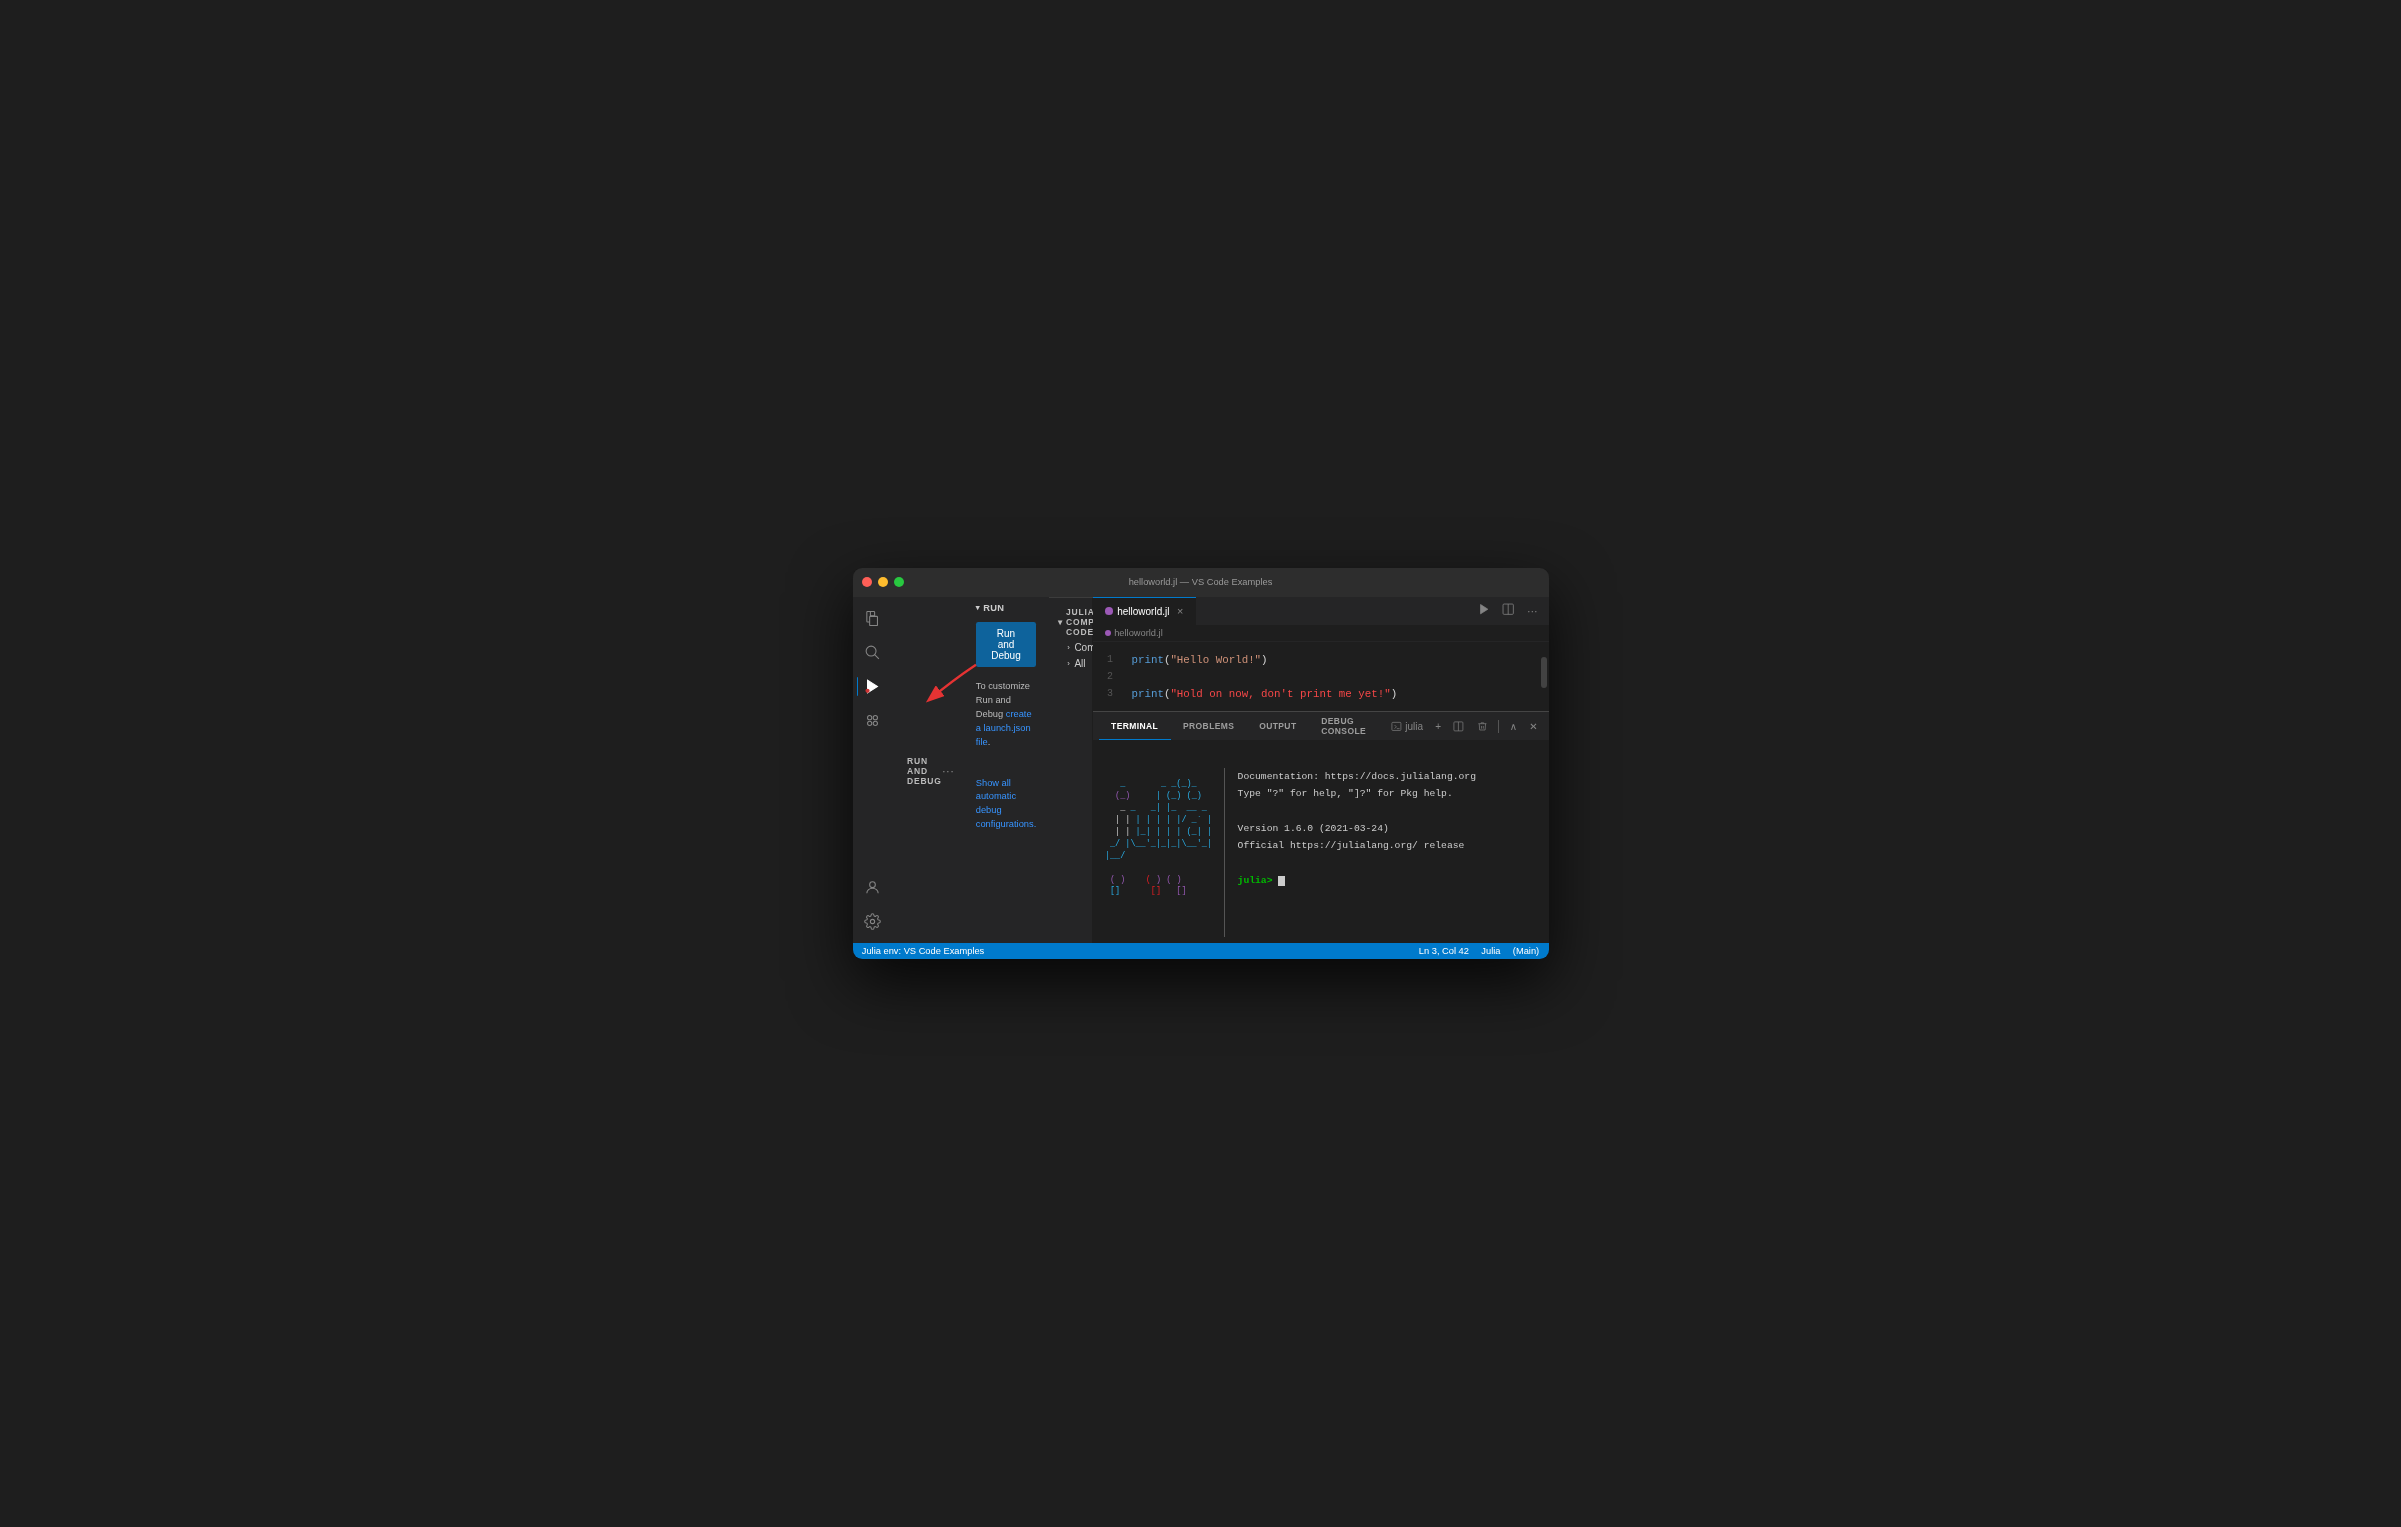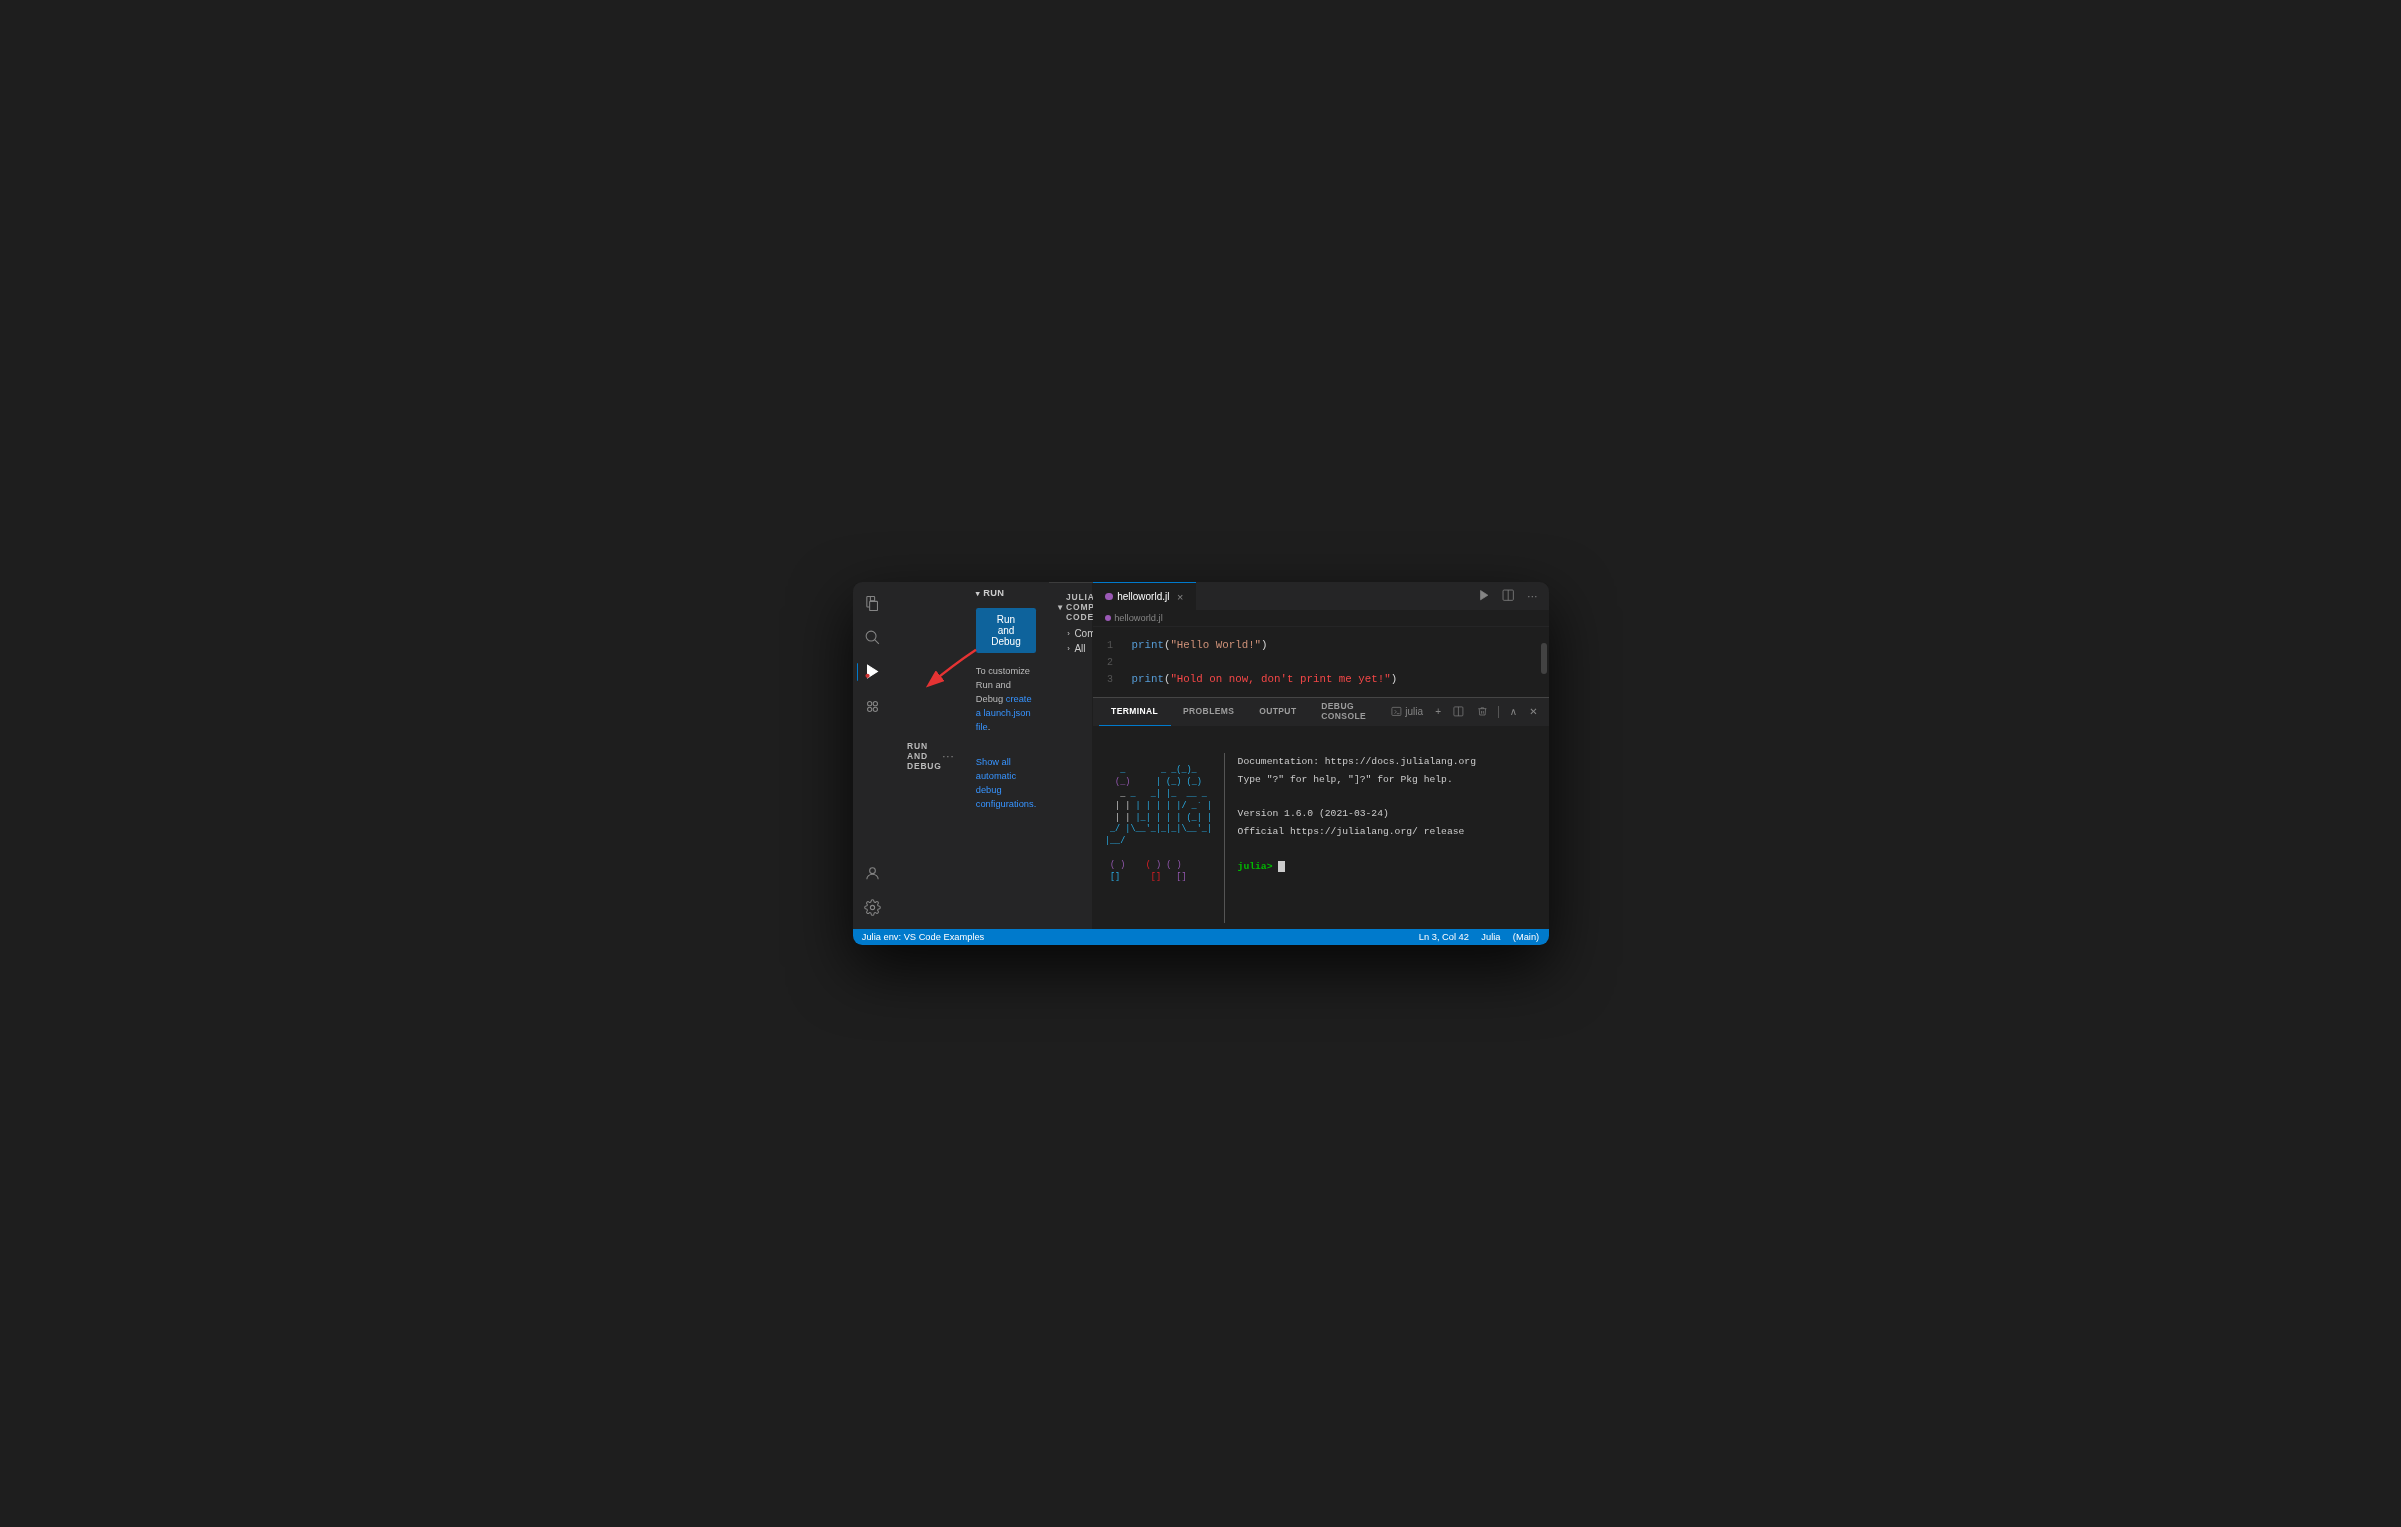--- a/index.html
+++ b/index.html
@@ -158,21 +158,21 @@
     }
     .run-link {
       color: #3794ff;
       text-decoration: none;
       cursor: pointer;
     }
     .show-configs {
       color: #3794ff;
       font-size: 9.3px;
       line-height: 1.5;
-      margin-top: 21px;
+      margin-top: 27px;
       cursor: pointer;
     }
     
     .julia-section {
       padding: 6.2px 0;
       border-top: 0.8px solid #3c3c3c;
     }
     .julia-header {
       display: flex;
       align-items: center;
@@ -421,20 +421,28 @@
       margin-left: auto;
       display: flex;
       gap: 12.4px;
     }
   </style>
 </head>
 <body>
 
 <div class="window">
 
+  <div class="titlebar">
+    <div class="traffic-lights">
+      <div class="traffic-light tl-red"></div>
+      <div class="traffic-light tl-yellow"></div>
+      <div class="traffic-light tl-green"></div>
+    </div>
+    <span class="titlebar-title">helloworld.jl — VS Code Examples</span>
+  </div>
 
   <div class="app-body">
 
     <div class="activity-bar">
       <div class="activity-icon">
         <svg width="17" height="17" viewBox="0 0 24 24" fill="none" stroke="currentColor" stroke-width="1.5">
           <rect x="4" y="2" width="11" height="15" rx="1"></rect>
           <polyline points="9,2 9,8 15,8"></polyline>
           <rect x="8" y="9" width="11" height="13" rx="1" fill="#252526" stroke="currentColor"></rect>
         </svg>

